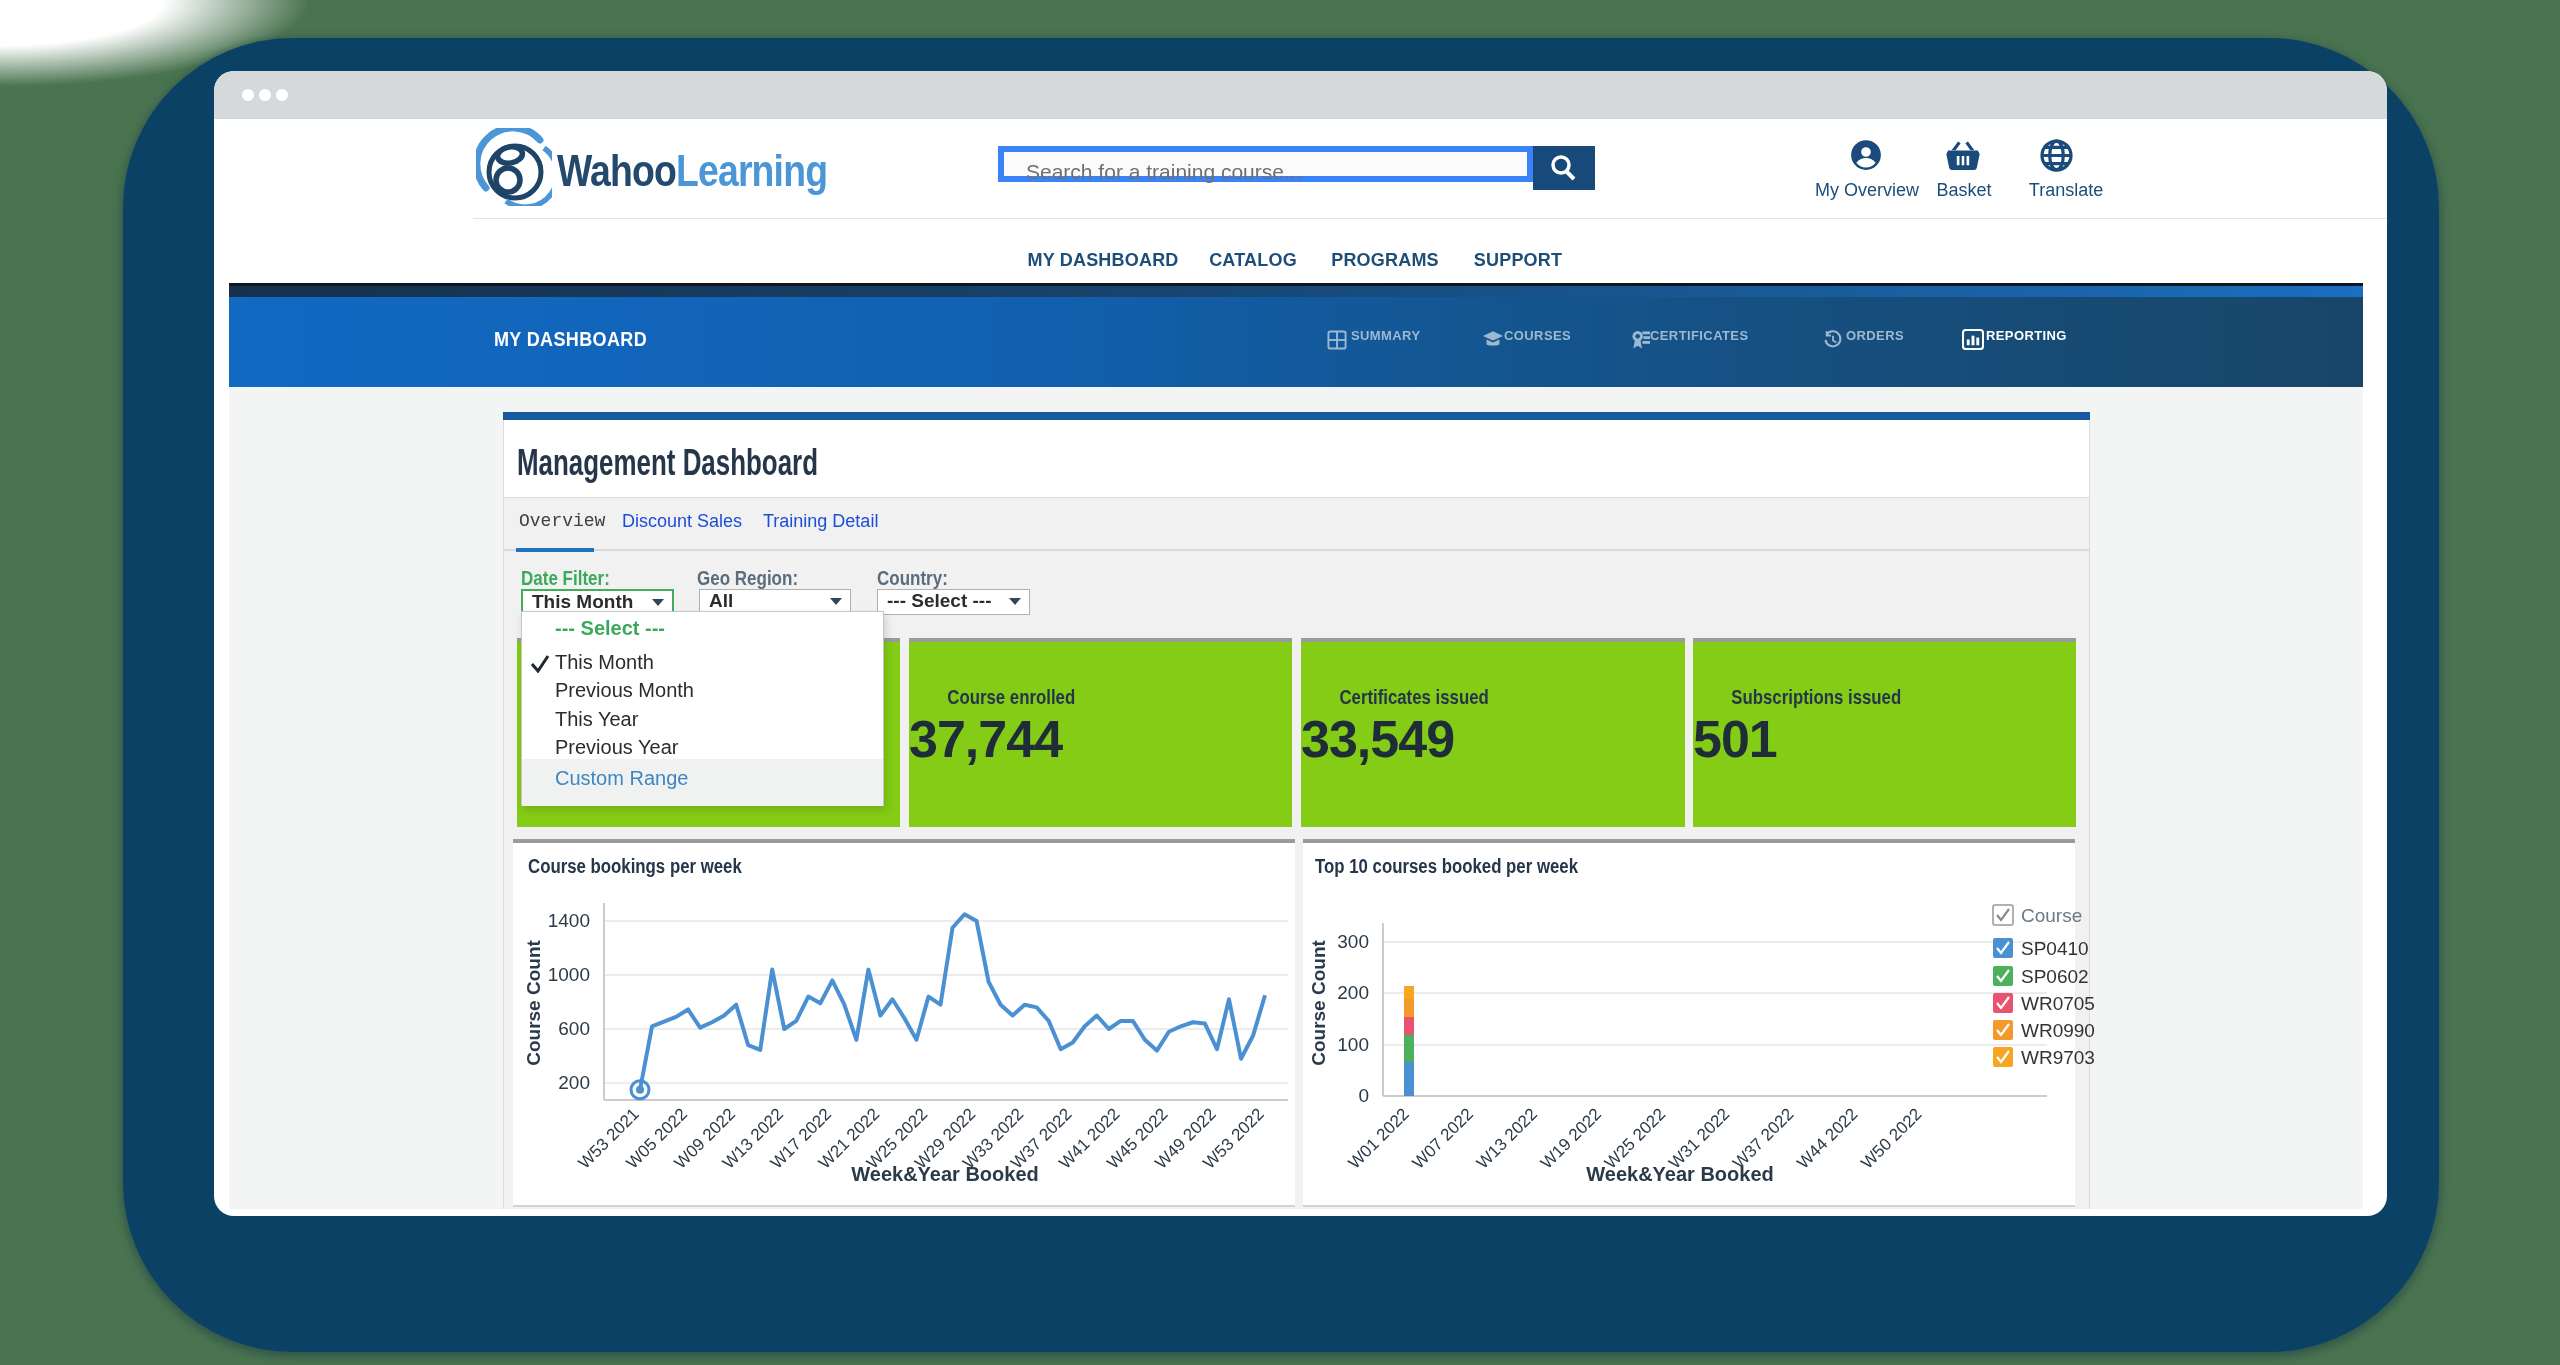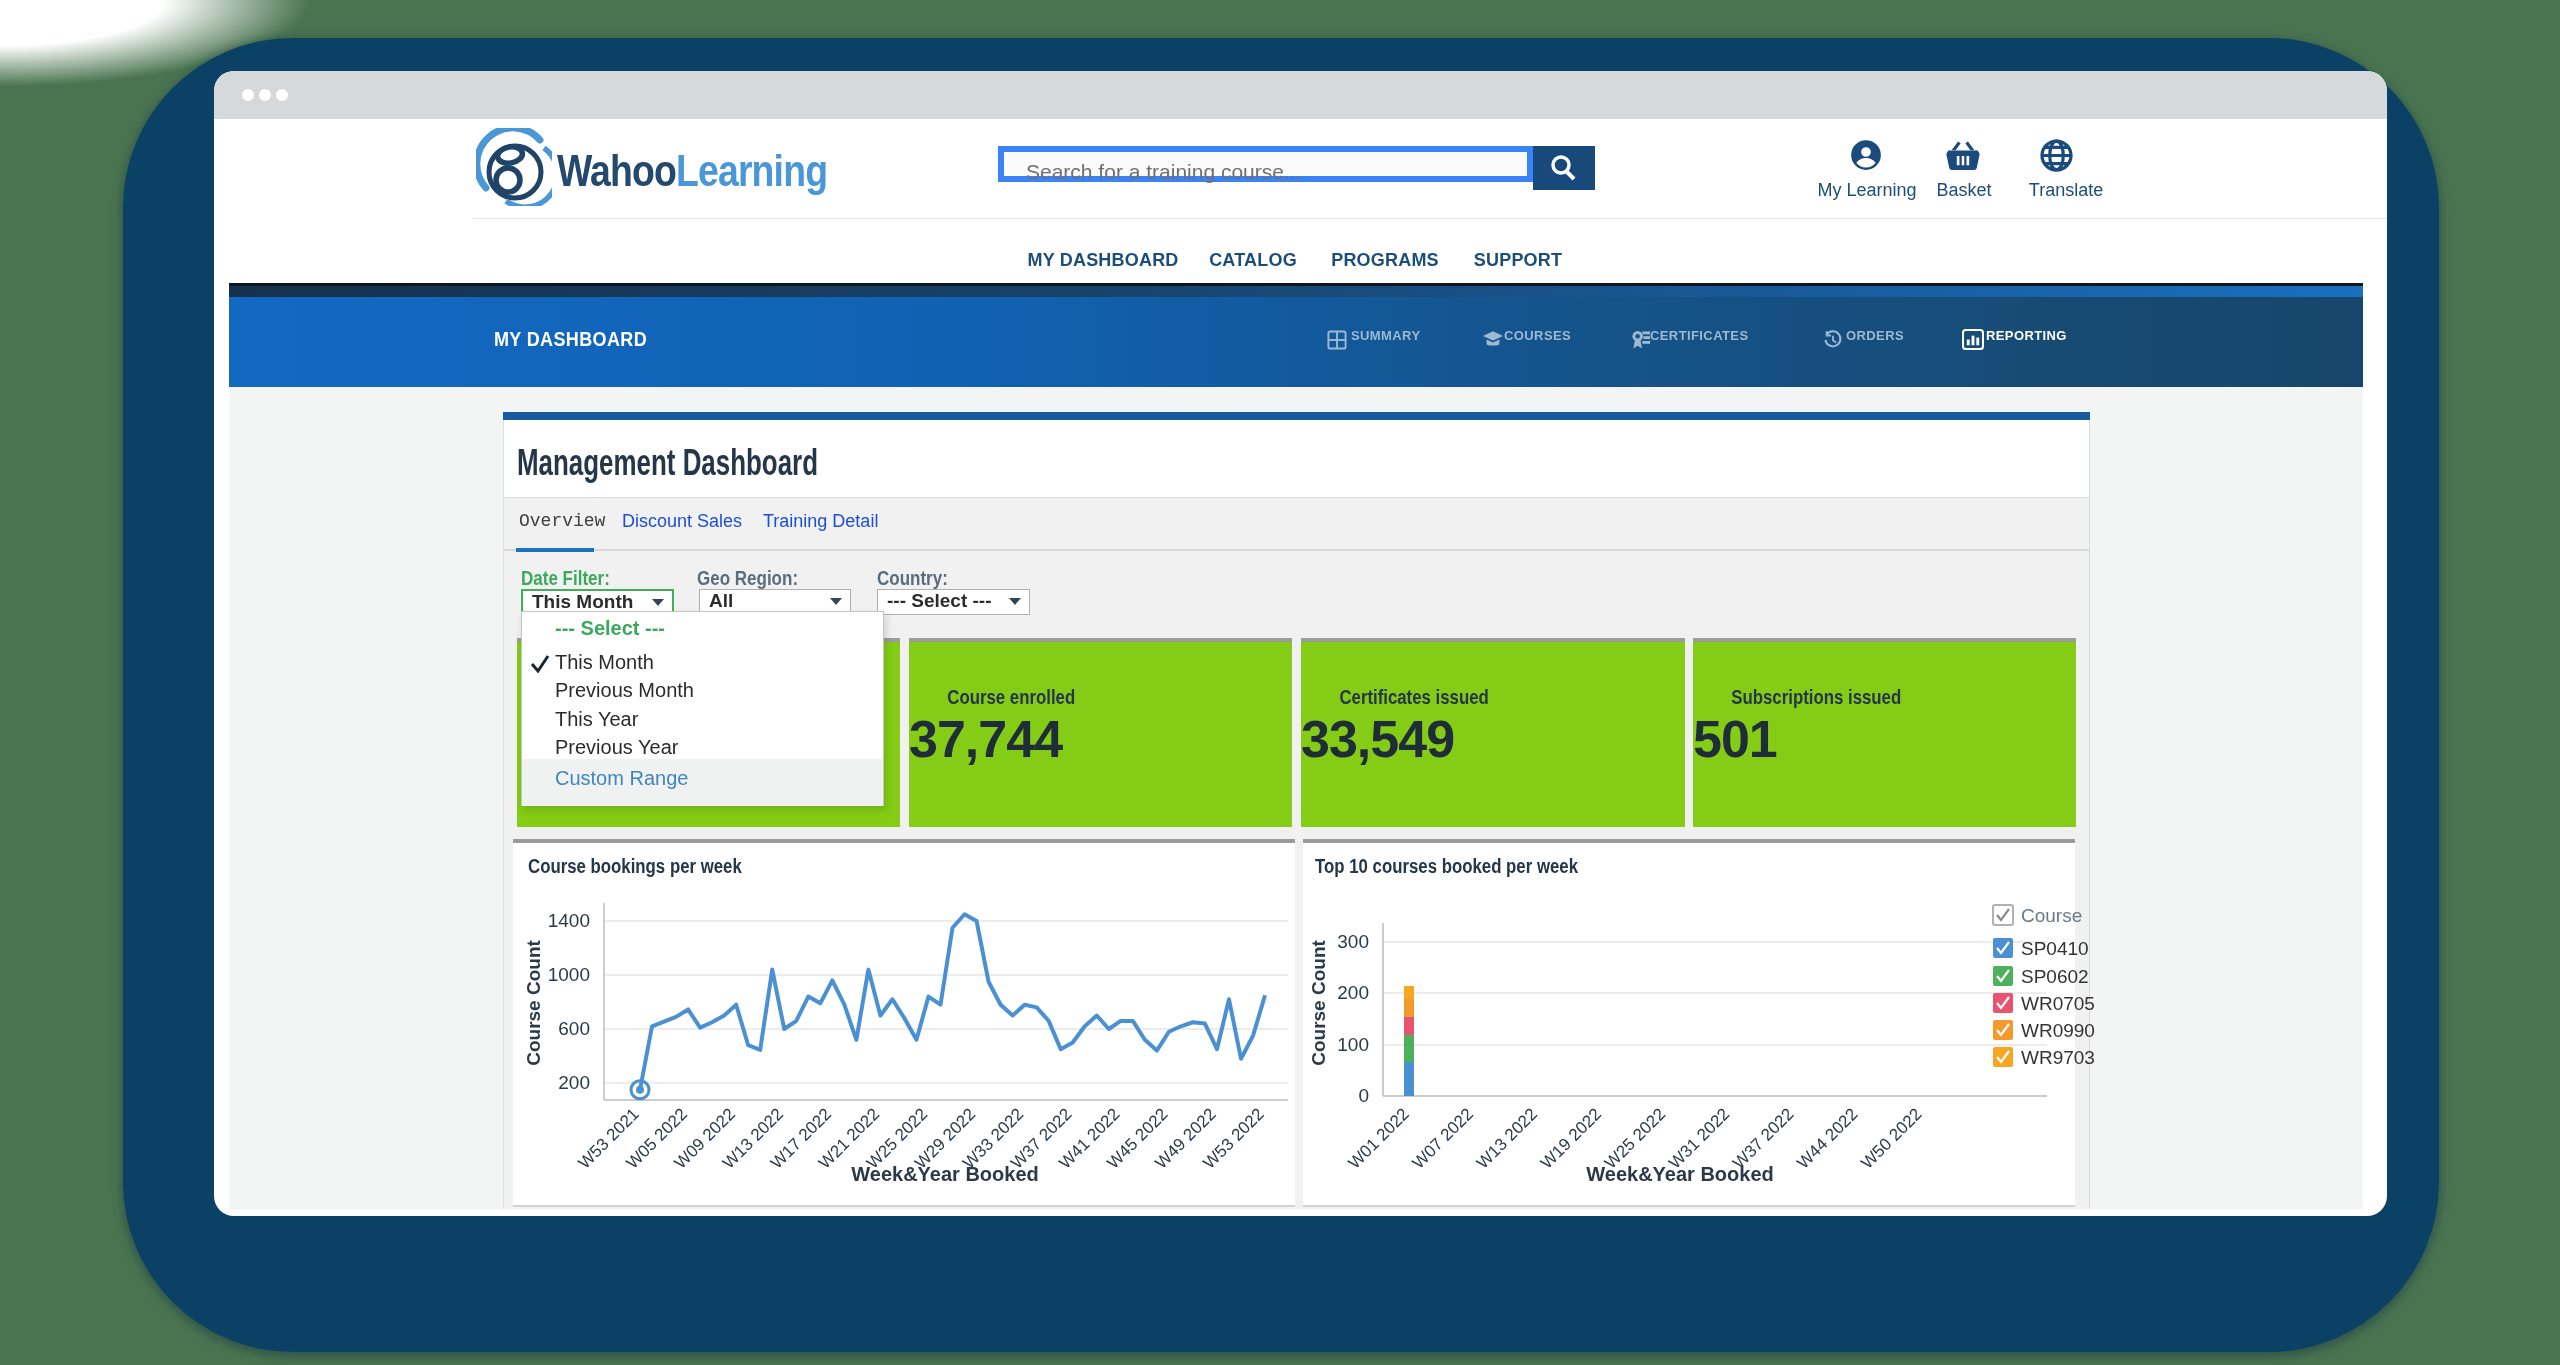--- a/index.html
+++ b/index.html
@@ -81,21 +81,21 @@
   <div id="searchbtn" class="abs">
     <svg width="62" height="44" viewBox="0 0 62 44">
         <circle cx="28" cy="19" r="8" fill="none" stroke="#ffffff" stroke-width="3.5"></circle>
         <line x1="34" y1="26" x2="41" y2="33" stroke="#ffffff" stroke-width="4"></line>
       </svg>
   </div>
 
   <svg class="abs" style="left:1635px;top:67px" width="34" height="34" viewBox="0 0 24 24">
       <path fill="#1b4b7d" d="M12 1.5a10.5 10.5 0 1 0 0 21 10.5 10.5 0 0 0 0-21zm0 5a3.4 3.4 0 1 1 0 6.8 3.4 3.4 0 0 1 0-6.8zm0 14.3c-2.8 0-5.3-1.3-6.8-3.4 1.5-2 4-3.2 6.8-3.2s5.3 1.2 6.8 3.2c-1.5 2.1-4 3.4-6.8 3.4z"></path>
     </svg>
-  <div class="hlabel abs" style="left:1653px">My Learning</div>
+  <div class="hlabel abs" style="left:1653px">My Overview</div>
   <svg class="abs" style="left:1730px;top:68px" width="38" height="34" viewBox="0 0 24 22">
       <path fill="#1b4b7d" d="M4.6 7.2 8.8 1.6l1.7 1.2-3.3 4.4zM19.4 7.2 15.2 1.6l-1.7 1.2 3.3 4.4z"></path>
       <path fill="#1b4b7d" d="M2.4 7.5h19.2l1.2 2.2-1.9 9a1.8 1.8 0 0 1-1.8 1.4H4.9a1.8 1.8 0 0 1-1.8-1.4l-1.9-9zM8 11v6h1.7v-6H8zm3.2 0v6h1.6v-6h-1.6zm3.1 0v6H16v-6h-1.7z"></path>
     </svg>
   <div class="hlabel abs" style="left:1750px">Basket</div>
   <svg class="abs" style="left:1824px;top:66px" width="37" height="37" viewBox="0 0 24 24">
       <g fill="none" stroke="#1b4b7d" stroke-width="2.1">
         <circle cx="12" cy="12" r="9.4"></circle>
         <ellipse cx="12" cy="12" rx="4.4" ry="9.4"></ellipse>
         <line x1="2.6" y1="12" x2="21.4" y2="12"></line>

